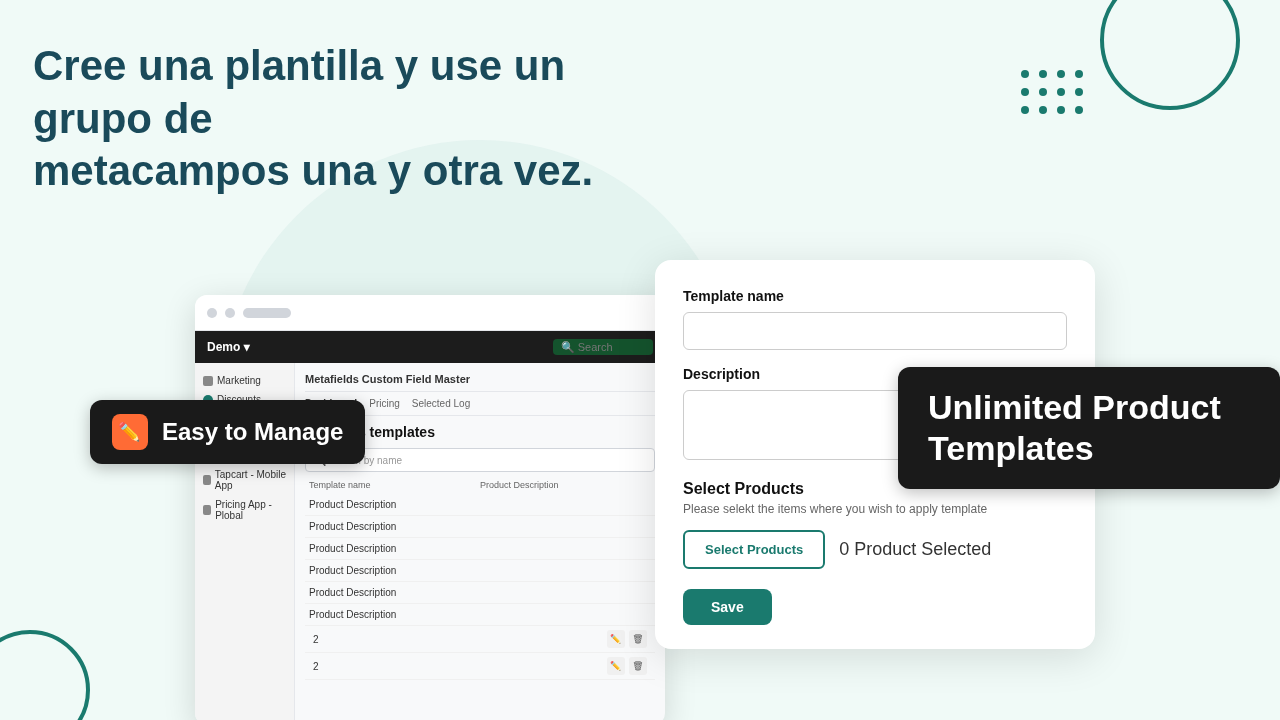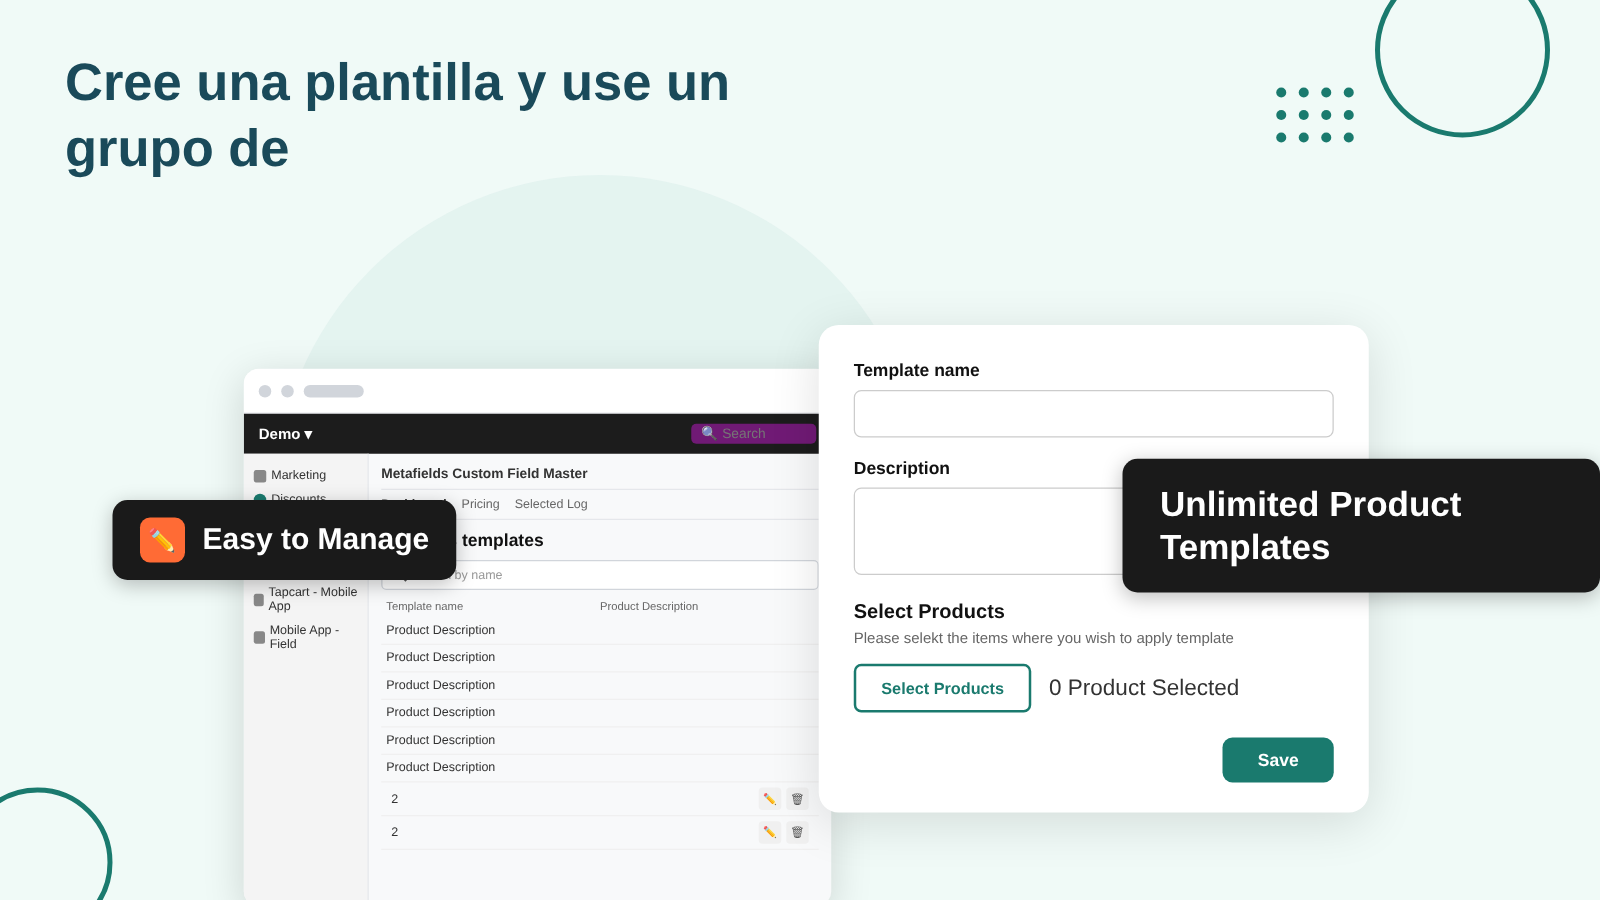--- a/index.html
+++ b/index.html
@@ -64,21 +64,21 @@
       width: 8px;
       height: 8px;
       background: #1a7a6e;
       border-radius: 50%;
     }
 
     
     .main-heading {
       position: absolute;
       top: 40px;
-      left: 52px;
+      left: 33px;
       z-index: 2;
       color: #1a4a5a;
       font-size: 42px;
       font-weight: 700;
       line-height: 1.25;
       max-width: 660px;
     }
 
     
     .browser-window {
@@ -128,21 +128,21 @@
     }
 
     .shopify-store-name {
       color: #fff;
       font-size: 12px;
       font-weight: 600;
     }
 
     .shopify-search {
       margin-left: auto;
-      background: #701a75;
+      background: #14532d;
       border: none;
       border-radius: 4px;
       padding: 2px 8px;
       color: #aaa;
       font-size: 11px;
       width: 100px;
     }
 
     .shopify-content {
       display: flex;
@@ -416,21 +416,21 @@
       left: 898px;
       background: #1a1a1a;
       color: #fff;
       border-radius: 12px;
       padding: 20px 30px;
       z-index: 10;
       box-shadow: 0 4px 16px rgba(0,0,0,0.25);
     }
 
     .unlimited-badge-text {
-      font-size: 28px;
+      font-size: 34px;
       font-weight: 800;
       color: #fff;
       line-height: 1.2;
     }
   </style>
 </head>
 <body>
 
 <div class="bg-circle-large"></div>
 <div class="bg-circle-top-right"></div>
@@ -446,20 +446,21 @@
     <div class="dot"></div>
     <div class="dot"></div>
   <div class="dot"></div>
     <div class="dot"></div>
     <div class="dot"></div>
     <div class="dot"></div>
 </div>
 
 <div class="main-heading">
   <span>Cree una plantilla y use un grupo de</span><br>
+  <span>metacampos una y otra vez.</span>
 </div>
 
 <div class="easy-badge">
   <div class="easy-badge-icon">
     <span>✏️</span>
   </div>
   <span class="easy-badge-text">Easy to Manage</span>
 </div>
 
 <div class="unlimited-badge">
@@ -494,21 +495,21 @@
       <div class="sidebar-item-row">
         <div class="sidebar-icon" style="background:#1a7a6e;border-radius:50%"></div>
         <span>Online Store</span>
       </div>
       <div class="sidebar-item-row">
         <div class="sidebar-icon"></div>
         <span>Tapcart - Mobile App</span>
       </div>
       <div class="sidebar-item-row">
         <div class="sidebar-icon"></div>
-        <span>Mobile App - Field</span>
+        <span>Pricing App - Plobal</span>
       </div>
     </div>
     <div class="shopify-main">
       <div class="app-header">Metafields Custom Field Master</div>
       <div class="app-tabs">
         <span class="app-tab active">Dashboard</span>
         <span class="app-tab">Pricing</span>
         <span class="app-tab">Selected Log</span>
       </div>
       <div class="products-templates-title">Products templates</div>
@@ -569,16 +570,16 @@
   <textarea class="form-textarea" style=""></textarea>
   
   <span class="select-products-label">Select Products</span>
   <p class="select-products-sub">Please selekt the items where you wish to apply template</p>
   
   <div class="select-products-row">
     <button class="select-products-btn">Select Products</button>
     <span class="product-selected-count">0 Product Selected</span>
   </div>
   
-  <div style="display:flex;justify-content:flex-end;">
+  <div style="display:flex;justify-content:flex-start;">
     <button class="save-btn">Save</button>
   </div>
 </div>
 
 </body></html>

